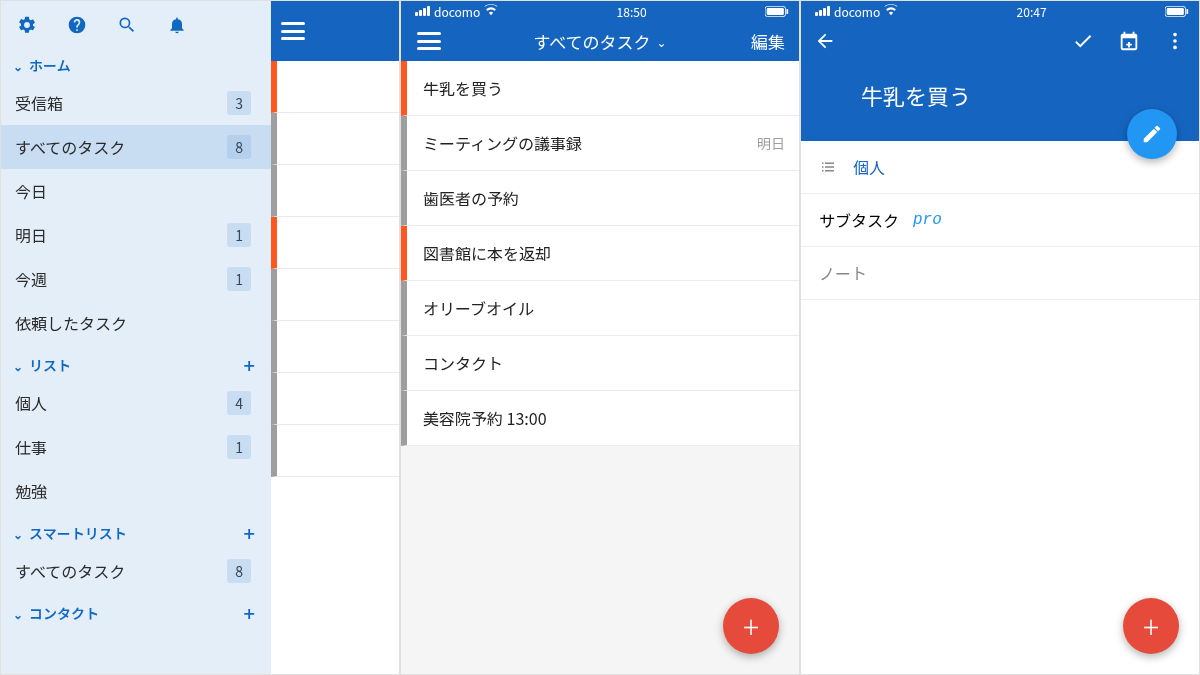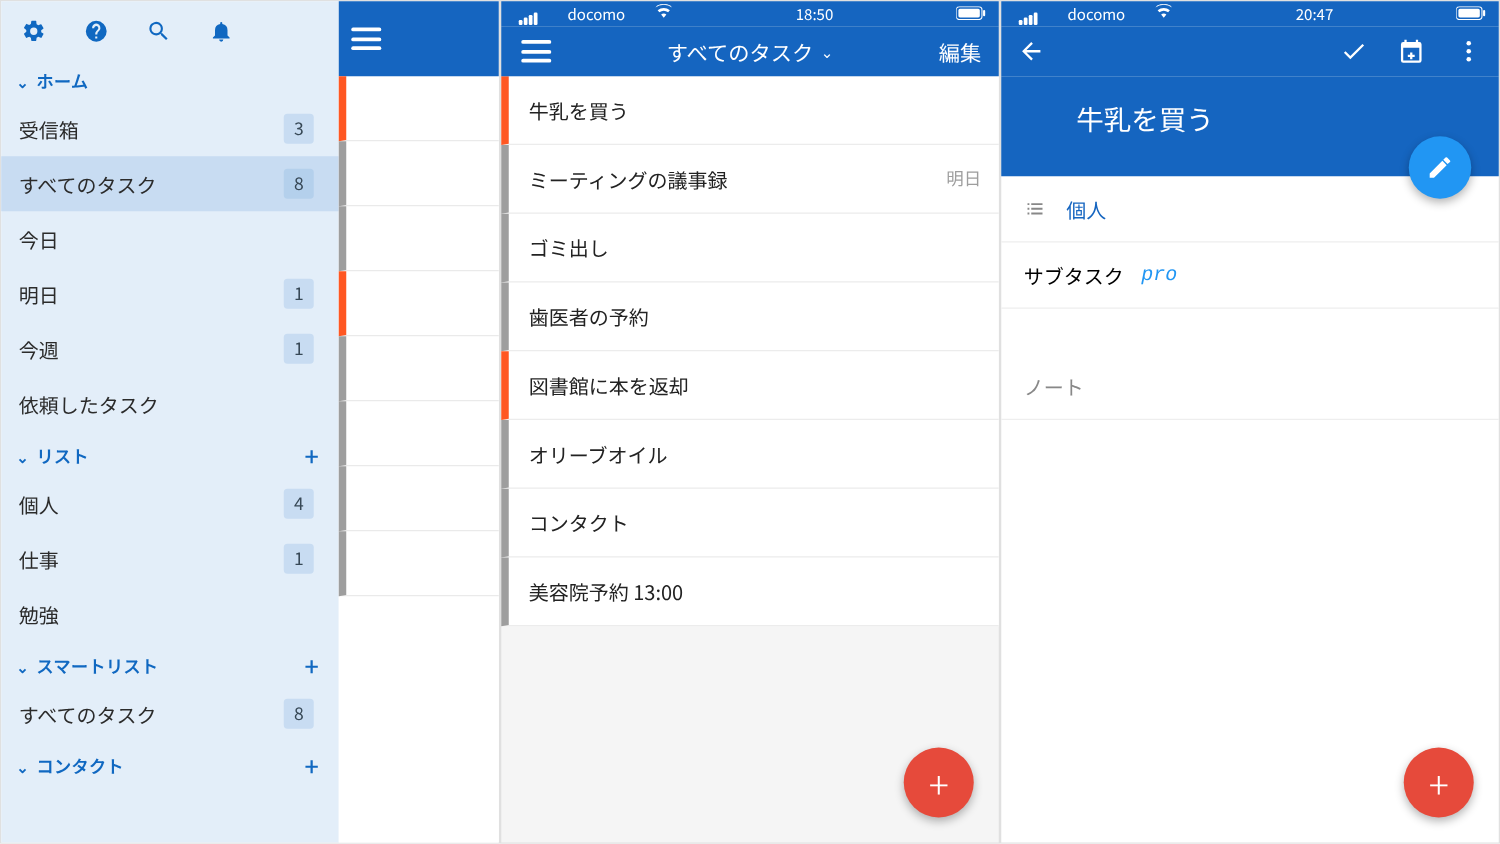--- a/index.html
+++ b/index.html
@@ -82,21 +82,21 @@
   .sliver-row.orange { border-left-color:#ff5722; }
   .sliver-row.grey   { border-left-color:#9e9e9e; }
 
   
   .panel2 { width: 400px; background:#f5f5f5; border:1px solid #e0e0e0; position:relative; }
   .statusbar {
     height:20px; background:#1565c0; color:#fff;
     display:flex; align-items:center; justify-content:space-between;
     padding:0 10px 0 14px; font-size:12px;
   }
-  .sb-left { display:flex; align-items:flex-end; gap:24px; }
+  .sb-left { display:flex; align-items:center; gap:4px; }
   .signal-bars { display:inline-flex; align-items:flex-end; gap:1px; }
   .signal-bars span { width:3px; background:#fff; border-radius:1px; }
   .signal-bars span:nth-child(1){height:4px}
   .signal-bars span:nth-child(2){height:6px}
   .signal-bars span:nth-child(3){height:8px}
   .signal-bars span:nth-child(4){height:10px}
 
   .navbar {
     height:40px; background:#1565c0; color:#fff;
     display:flex; align-items:center; justify-content:space-between;
@@ -144,21 +144,21 @@
   }
   .detail-body { padding: 0; }
   .detail-row {
     padding:14px 18px; font-size:16px;
     border-bottom:1px solid #eee;
     display:flex; align-items:center; gap:14px;
   }
   .detail-row .icon { color:#888; width:20px; display:inline-flex; }
   .link-blue { color:#1565c0; }
   .pro { color:#2196f3; font-style:italic; font-family: Liberation Mono, monospace; }
-  .muted { color:#888;margin-top:36px; }
+  .muted { color:#888; }
 
   .edit-fab {
     position:absolute; right:22px; top:108px;
     width:50px; height:50px; border-radius:50%;
     background:#2196f3;
     display:flex; align-items:center; justify-content:center;
     box-shadow:0 3px 8px rgba(0,0,0,.3);
   }
   .edit-fab svg { fill:#fff; width:22px; height:22px; }
 </style>
@@ -323,23 +323,20 @@
 
     <div class="tasklist">
       <div class="task-row orange">
         <span>牛乳を買う</span>
       </div>
       <div class="task-row grey">
         <span>ミーティングの議事録</span>
         <span class="task-due">明日</span>
       </div>
       <div class="task-row grey">
-        <span>ゴミ出し</span>
-      </div>
-      <div class="task-row grey">
         <span>歯医者の予約</span>
       </div>
       <div class="task-row orange">
         <span>図書館に本を返却</span>
       </div>
       <div class="task-row grey">
         <span>オリーブオイル</span>
       </div>
       <div class="task-row grey">
         <span>コンタクト</span>

